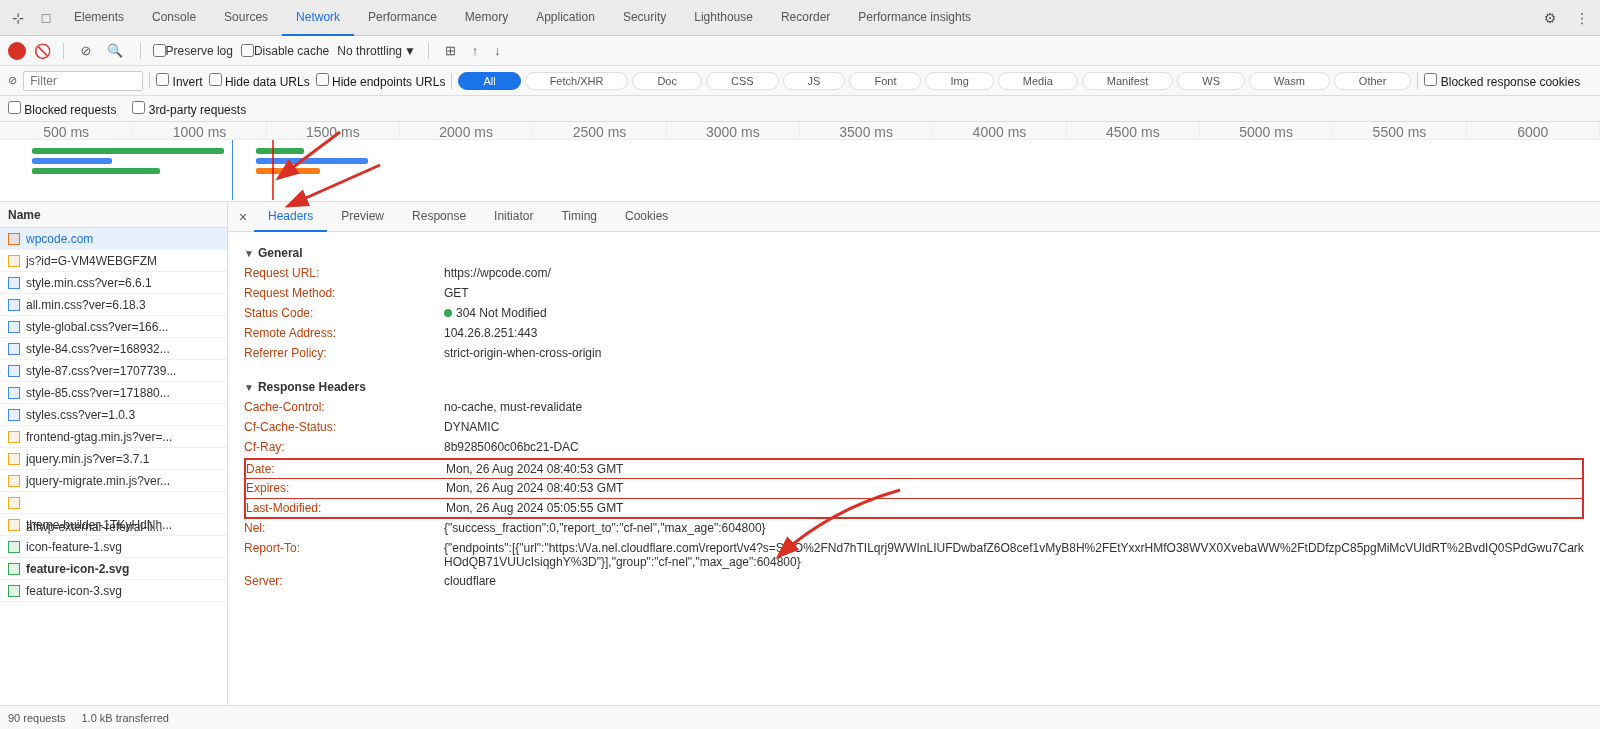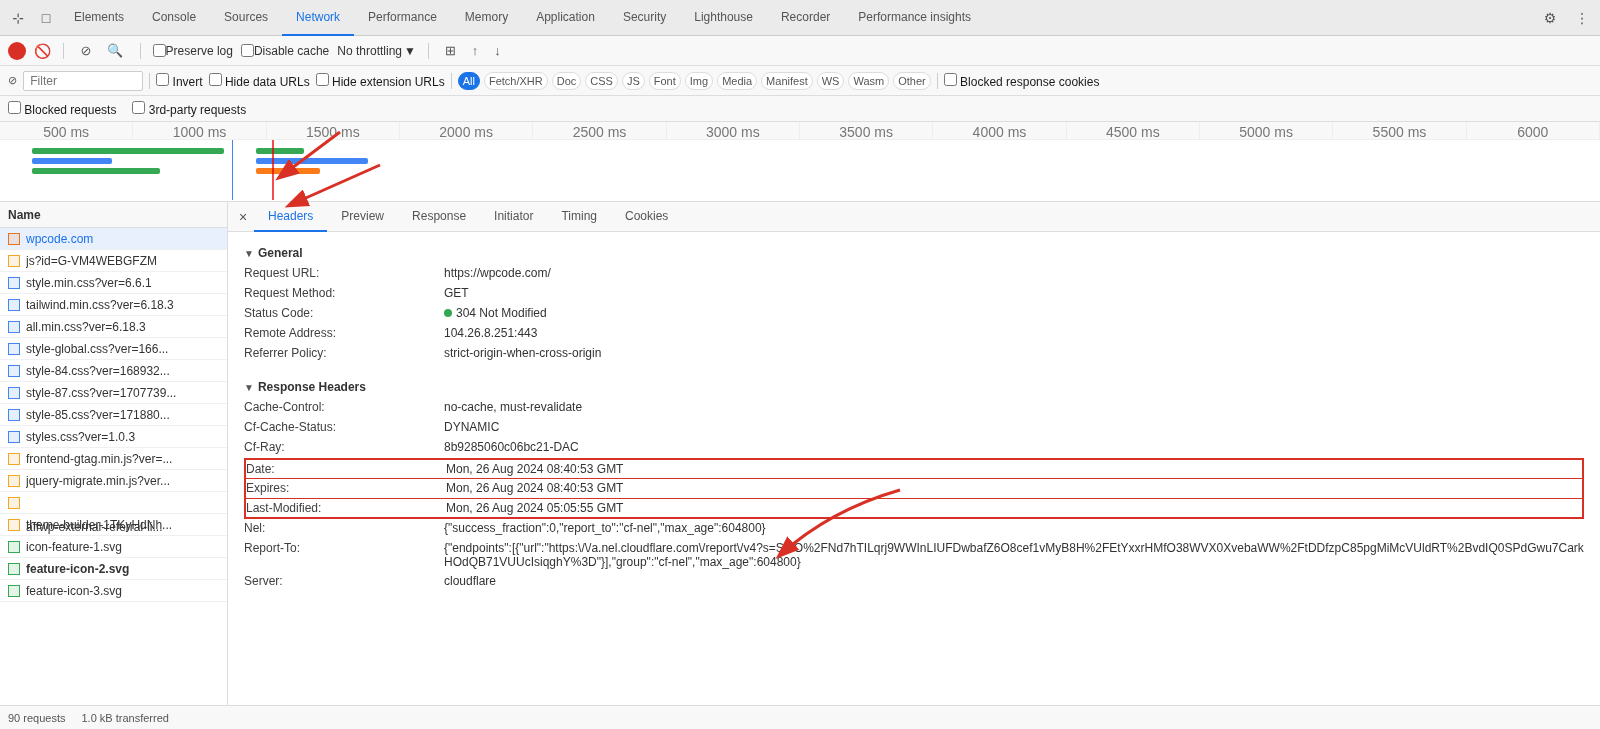--- a/index.html
+++ b/index.html
@@ -53,21 +53,21 @@
       background: #f8f8f8; border-bottom: 1px solid #ddd;
       height: 30px; padding: 0 8px;
     }
     .filter-input {
       display: flex; align-items: center; gap: 4px;
       border: 1px solid #ccc; background: white; padding: 2px 6px;
       border-radius: 2px; min-width: 120px;
     }
     .filter-input input { border: none; outline: none; font-size: 12px; width: 80px; }
     .filter-chip {
-      padding: 2px 4px; border-radius: 12px; font-size: 11px; cursor: pointer;
+      padding: 2px 24px; border-radius: 12px; font-size: 11px; cursor: pointer;
       border: 1px solid #ddd; background: white; color: #555;
     }
     .filter-chip.active { background: #1a73e8; color: white; border-color: #1a73e8; }
     .filter-sep { width: 1px; height: 16px; background: #ccc; }
 
     
     .blocked-row {
       display: flex; align-items: center; gap: 16px;
       background: #f8f8f8; border-bottom: 1px solid #ddd;
       height: 26px; padding: 0 8px; font-size: 12px;
@@ -143,21 +143,21 @@
       padding: 6px 0 4px 0; display: flex; align-items: center; gap: 4px;
       cursor: pointer;
     }
     .section-header .triangle { font-size: 10px; color: #555; }
     .header-row {
       display: flex; min-height: 20px; padding: 2px 0;
       border-bottom: 1px solid transparent;
       font-size: 12px;
     }
     .header-key {
-      min-width: 200px; color: #404040; padding-right: 12px; font-weight: 500;
+      min-width: 200px; color: #c2410c; padding-right: 12px; font-weight: 500;
     }
     .header-value { color: #333; flex: 1; word-break: break-all; }
     .status-dot { width: 8px; height: 8px; border-radius: 50%; background: #34a853; display: inline-block; margin-right: 4px; }
 
     
     .status-bar {
       display: flex; align-items: center; gap: 16px;
       height: 24px; padding: 0 8px;
       background: #f8f8f8; border-top: 1px solid #ddd;
       font-size: 11px; color: #555;
@@ -253,21 +253,21 @@
   <label class="checkbox-label">
     <input type="checkbox" style="">
     <span>Invert</span>
   </label>
   <label class="checkbox-label">
     <input type="checkbox" style="">
     <span>Hide data URLs</span>
   </label>
   <label class="checkbox-label">
     <input type="checkbox" style="">
-    <span>Hide extension URLs</span>
+    <span>Hide endpoints URLs</span>
   </label>
   <div class="filter-sep"></div>
   <div id="filter-chips" style="display:flex;gap:4px;flex-wrap:nowrap;">
       <div class="filter-chip active">All</div>
       <div class="filter-chip">Fetch/XHR</div>
       <div class="filter-chip">Doc</div>
       <div class="filter-chip">CSS</div>
       <div class="filter-chip">JS</div>
       <div class="filter-chip">Font</div>
       <div class="filter-chip">Img</div>
@@ -349,24 +349,20 @@
         <div class="net-list-item">
           <span style="width: 12px; height: 12px; display: inline-block; border: 1px solid rgb(245, 166, 35); background: rgba(245, 166, 35, 0.133); font-size: 8px; text-align: center;"></span>
           <span style="overflow: hidden; text-overflow: ellipsis; white-space: nowrap; text-align: right;">js?id=G-VM4WEBGFZM</span>
         </div>
         <div class="net-list-item">
           <span style="width: 12px; height: 12px; display: inline-block; border: 1px solid rgb(66, 133, 244); background: rgba(66, 133, 244, 0.133); font-size: 8px; text-align: center;"></span>
           <span style="overflow: hidden; text-overflow: ellipsis; white-space: nowrap;">style.min.css?ver=6.6.1</span>
         </div>
         <div class="net-list-item">
           <span style="width: 12px; height: 12px; display: inline-block; border: 1px solid rgb(66, 133, 244); background: rgba(66, 133, 244, 0.133); font-size: 8px; text-align: center;"></span>
-          <span style="overflow: hidden; text-overflow: ellipsis; white-space: nowrap;">tailwind.min.css?ver=6.18.3</span>
-        </div>
-        <div class="net-list-item">
-          <span style="width: 12px; height: 12px; display: inline-block; border: 1px solid rgb(66, 133, 244); background: rgba(66, 133, 244, 0.133); font-size: 8px; text-align: center;"></span>
           <span style="overflow: hidden; text-overflow: ellipsis; white-space: nowrap;">all.min.css?ver=6.18.3</span>
         </div>
         <div class="net-list-item">
           <span style="width: 12px; height: 12px; display: inline-block; border: 1px solid rgb(66, 133, 244); background: rgba(66, 133, 244, 0.133); font-size: 8px; text-align: center;"></span>
           <span style="overflow: hidden; text-overflow: ellipsis; white-space: nowrap;">style-global.css?ver=166...</span>
         </div>
         <div class="net-list-item">
           <span style="width: 12px; height: 12px; display: inline-block; border: 1px solid rgb(66, 133, 244); background: rgba(66, 133, 244, 0.133); font-size: 8px; text-align: center;"></span>
           <span style="overflow: hidden; text-overflow: ellipsis; white-space: nowrap;">style-84.css?ver=168932...</span>
         </div>
@@ -378,20 +374,24 @@
           <span style="width: 12px; height: 12px; display: inline-block; border: 1px solid rgb(66, 133, 244); background: rgba(66, 133, 244, 0.133); font-size: 8px; text-align: center;"></span>
           <span style="overflow: hidden; text-overflow: ellipsis; white-space: nowrap;">style-85.css?ver=171880...</span>
         </div>
         <div class="net-list-item">
           <span style="width: 12px; height: 12px; display: inline-block; border: 1px solid rgb(66, 133, 244); background: rgba(66, 133, 244, 0.133); font-size: 8px; text-align: center;"></span>
           <span style="overflow: hidden; text-overflow: ellipsis; white-space: nowrap;">styles.css?ver=1.0.3</span>
         </div>
         <div class="net-list-item">
           <span style="width: 12px; height: 12px; display: inline-block; border: 1px solid rgb(245, 166, 35); background: rgba(245, 166, 35, 0.133); font-size: 8px; text-align: center;"></span>
           <span style="overflow: hidden; text-overflow: ellipsis; white-space: nowrap;">frontend-gtag.min.js?ver=...</span>
+        </div>
+        <div class="net-list-item">
+          <span style="width: 12px; height: 12px; display: inline-block; border: 1px solid rgb(245, 166, 35); background: rgba(245, 166, 35, 0.133); font-size: 8px; text-align: center;"></span>
+          <span style="overflow: hidden; text-overflow: ellipsis; white-space: nowrap;">jquery.min.js?ver=3.7.1</span>
         </div>
         <div class="net-list-item">
           <span style="width: 12px; height: 12px; display: inline-block; border: 1px solid rgb(245, 166, 35); background: rgba(245, 166, 35, 0.133); font-size: 8px; text-align: center;"></span>
           <span style="overflow: hidden; text-overflow: ellipsis; white-space: nowrap;">jquery-migrate.min.js?ver...</span>
         </div>
         <div class="net-list-item">
           <span style="width: 12px; height: 12px; display: inline-block; border: 1px solid rgb(245, 166, 35); background: rgba(245, 166, 35, 0.133); font-size: 8px; text-align: center;"></span>
           <span style="overflow: hidden; text-overflow: ellipsis; white-space: nowrap; margin-top: 48px;">affwp-external-referral-li...</span>
         </div>
         <div class="net-list-item">

